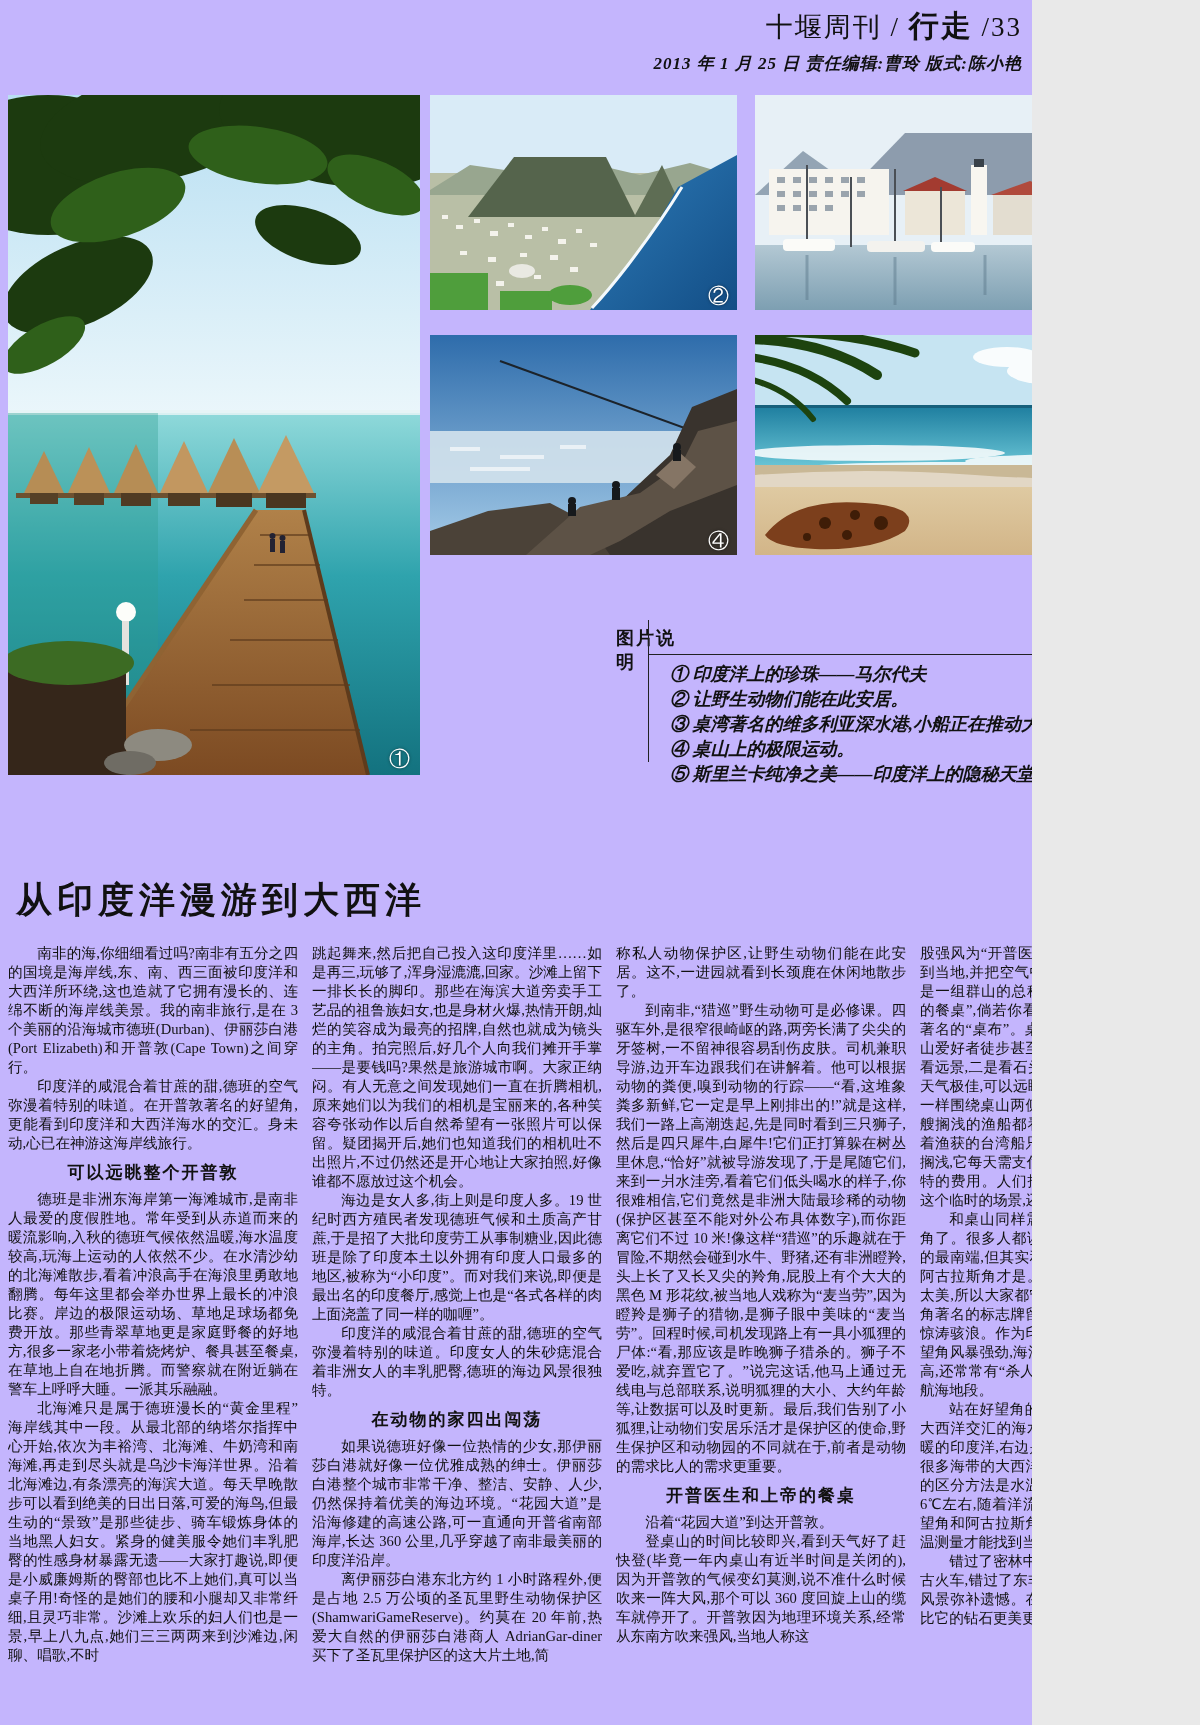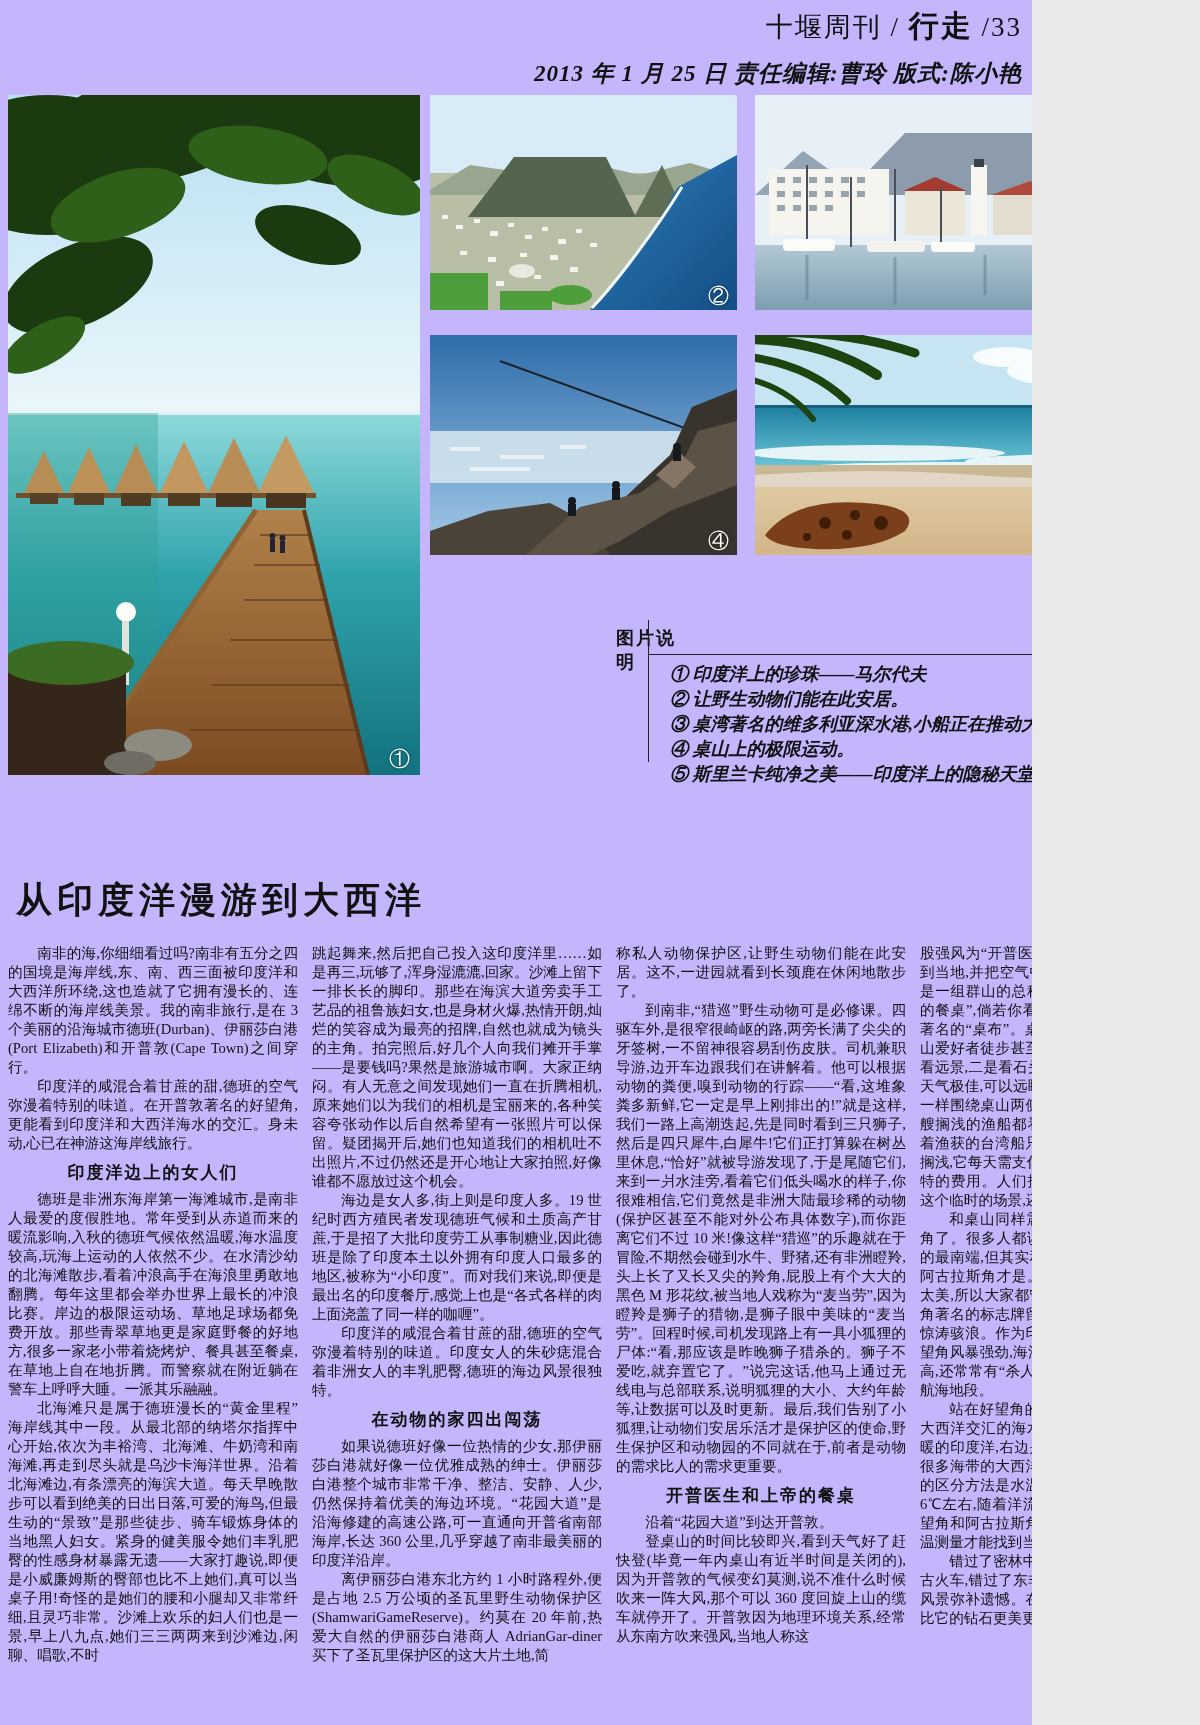--- a/index.html
+++ b/index.html
@@ -3,21 +3,21 @@
 <meta charset="utf-8">
 <style>
   html,body{margin:0;padding:0;}
   body{width:1200px;background:#e9e9e9;font-family:"Liberation Serif",serif;color:#111;}
   .page{position:relative;width:1032px;height:1725px;background:#c4b5fd;overflow:hidden;}
 
   
   .hdr{position:absolute;top:6px;right:10px;text-align:right;}
   .masthead{font-size:27px;letter-spacing:2px;white-space:nowrap;}
   .m-section{font-size:30px;font-weight:bold;}
-  .dateline{margin-top:11px;font-size:23px;font-weight:bold;font-style:italic;letter-spacing:1px;}
+  .dateline{margin-top:5px;font-size:17px;font-weight:bold;font-style:italic;letter-spacing:1px;}
 
   
   figure{margin:0;position:absolute;overflow:hidden;background:#ccc;}
   figure svg{display:block;width:100%;height:100%;}
   .ph1{left:8px;top:95px;width:412px;height:680px;}
   .ph2{left:430px;top:95px;width:307px;height:215px;}
   .ph3{left:755px;top:95px;width:437px;height:215px;}
   .ph4{left:430px;top:335px;width:307px;height:220px;}
   .ph5{left:755px;top:335px;width:437px;height:220px;}
   .pmarker{position:absolute;color:#fff;font-size:21px;line-height:1;text-shadow:0 0 3px rgba(0,0,0,.55);font-family:"Liberation Sans",sans-serif;}
@@ -352,21 +352,21 @@
       <li>④ 桌山上的极限运动。</li>
       <li>⑤ 斯里兰卡纯净之美——印度洋上的隐秘天堂。</li>
     </ul>
   </div>
 
   <h1 class="title">从印度洋漫游到大西洋</h1>
 
   <div class="col c1">
     <p>南非的海,你细细看过吗?南非有五分之四的国境是海岸线,东、南、西三面被印度洋和大西洋所环绕,这也造就了它拥有漫长的、连绵不断的海岸线美景。我的南非旅行,是在 3 个美丽的沿海城市德班(Durban)、伊丽莎白港(Port Elizabeth)和开普敦(Cape Town)之间穿行。</p>
     <p>印度洋的咸混合着甘蔗的甜,德班的空气弥漫着特别的味道。在开普敦著名的好望角,更能看到印度洋和大西洋海水的交汇。身未动,心已在神游这海岸线旅行。</p>
-    <h3 class="sub">印度洋边上的女人们</h3>
+    <h3 class="sub">可以远眺整个开普敦</h3>
     <p>德班是非洲东海岸第一海滩城市,是南非人最爱的度假胜地。常年受到从赤道而来的暖流影响,入秋的德班气候依然温暖,海水温度较高,玩海上运动的人依然不少。在水清沙幼的北海滩散步,看着冲浪高手在海浪里勇敢地翻腾。每年这里都会举办世界上最长的冲浪比赛。岸边的极限运动场、草地足球场都免费开放。那些青翠草地更是家庭野餐的好地方,很多一家老小带着烧烤炉、餐具甚至餐桌,在草地上自在地折腾。而警察就在附近躺在警车上呼呼大睡。一派其乐融融。</p>
     <p>北海滩只是属于德班漫长的“黄金里程”海岸线其中一段。从最北部的纳塔尔指挥中心开始,依次为丰裕湾、北海滩、牛奶湾和南海滩,再走到尽头就是乌沙卡海洋世界。沿着北海滩边,有条漂亮的海滨大道。每天早晚散步可以看到绝美的日出日落,可爱的海鸟,但最生动的“景致”是那些徒步、骑车锻炼身体的当地黑人妇女。紧身的健美服令她们丰乳肥臀的性感身材暴露无遗——大家打趣说,即便是小威廉姆斯的臀部也比不上她们,真可以当桌子用!奇怪的是她们的腰和小腿却又非常纤细,且灵巧非常。沙滩上欢乐的妇人们也是一景,早上八九点,她们三三两两来到沙滩边,闲聊、唱歌,不时</p>
   </div>
 
   <div class="col c2">
     <p class="cont">跳起舞来,然后把自己投入这印度洋里……如是再三,玩够了,浑身湿漉漉,回家。沙滩上留下一排长长的脚印。那些在海滨大道旁卖手工艺品的祖鲁族妇女,也是身材火爆,热情开朗,灿烂的笑容成为最亮的招牌,自然也就成为镜头的主角。拍完照后,好几个人向我们摊开手掌——是要钱吗?果然是旅游城市啊。大家正纳闷。有人无意之间发现她们一直在折腾相机,原来她们以为我们的相机是宝丽来的,各种笑容夸张动作以后自然希望有一张照片可以保留。疑团揭开后,她们也知道我们的相机吐不出照片,不过仍然还是开心地让大家拍照,好像谁都不愿放过这个机会。</p>
     <p>海边是女人多,街上则是印度人多。19 世纪时西方殖民者发现德班气候和土质高产甘蔗,于是招了大批印度劳工从事制糖业,因此德班是除了印度本土以外拥有印度人口最多的地区,被称为“小印度”。而对我们来说,即便是最出名的印度餐厅,感觉上也是“各式各样的肉上面浇盖了同一样的咖喱”。</p>
     <p>印度洋的咸混合着甘蔗的甜,德班的空气弥漫着特别的味道。印度女人的朱砂痣混合着非洲女人的丰乳肥臀,德班的海边风景很独特。</p>
     <h3 class="sub">在动物的家四出闯荡</h3>
     <p>如果说德班好像一位热情的少女,那伊丽莎白港就好像一位优雅成熟的绅士。伊丽莎白港整个城市非常干净、整洁、安静、人少,仍然保持着优美的海边环境。“花园大道”是沿海修建的高速公路,可一直通向开普省南部海岸,长达 360 公里,几乎穿越了南非最美丽的印度洋沿岸。</p>

